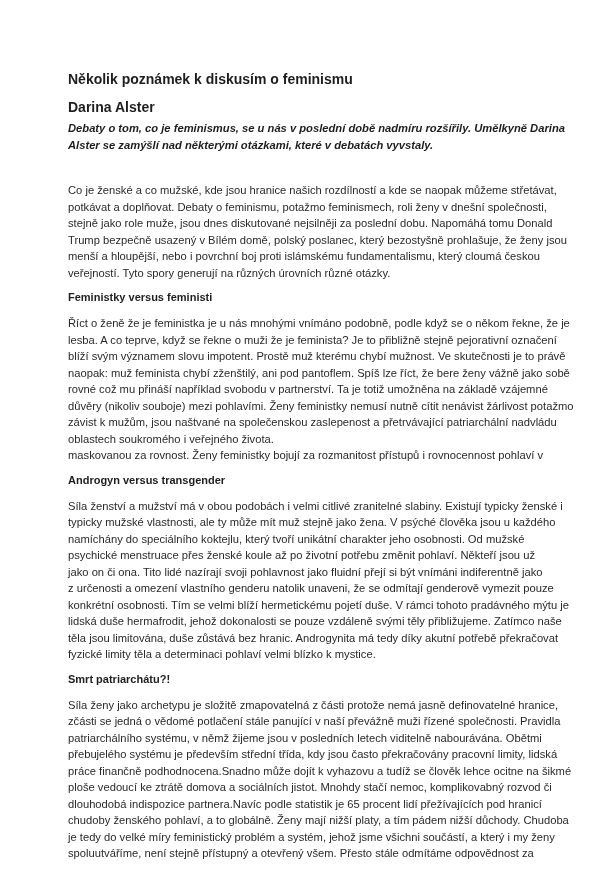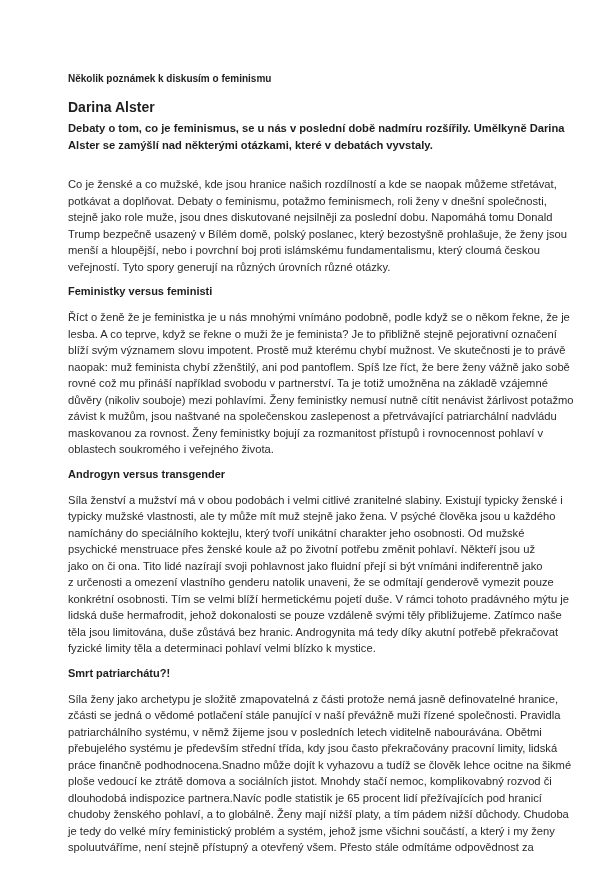--- a/index.html
+++ b/index.html
@@ -16,38 +16,39 @@
     color: #222222;
   }
   .page {
     position: absolute;
     left: 68px;
     top: 72px;
     width: 500px;
   }
   .title {
     font-weight: bold;
-    font-size: 10px;
+    font-size: 14px;
     line-height: 14px;
     margin: 0 0 14px 0;
     color: #1e1e1e;
   }
   .author {
     font-weight: bold;
     font-size: 14px;
     line-height: 14px;
     margin: 0 0 6px 0;
     color: #1e1e1e;
   }
   .lead {
     font-weight: bold;
     font-size: 11.2px;
     line-height: 16.5px;
-    margin: 0 0 23px 0;
+    margin: 0 0 29px 0;
     color: #1e1e1e;
+    font-style: italic;
   }
   .para {
     font-size: 11.2px;
     line-height: 16.5px;
     margin: 0 4px 9px 0;
     color: #2a2a2a;
     white-space: normal;
   }
   .para .line {
     display: block;
@@ -85,22 +86,22 @@
   <div>
     <div class="heading">Feministky versus feministi</div>
     <div class="para">
       <span class="line">Říct o ženě že je feministka je u nás mnohými vnímáno podobně, podle když se o někom řekne, že je</span>
       <span class="line">lesba. A co teprve, když se řekne o muži že je feminista? Je to přibližně stejně pejorativní označení</span>
       <span class="line">blíží svým významem slovu impotent. Prostě muž kterému chybí mužnost. Ve skutečnosti je to právě</span>
       <span class="line">naopak: muž feminista chybí zženštilý, ani pod pantoflem. Spíš lze říct, že bere ženy vážně jako sobě</span>
       <span class="line">rovné což mu přináší například svobodu v partnerství. Ta je totiž umožněna na základě vzájemné</span>
       <span class="line">důvěry (nikoliv souboje) mezi pohlavími. Ženy feministky nemusí nutně cítit nenávist žárlivost potažmo</span>
       <span class="line">závist k mužům, jsou naštvané na společenskou zaslepenost a přetrvávající patriarchální nadvládu</span>
+      <span class="line">oblastech soukromého i veřejného života.</span>
       <span class="line">maskovanou za rovnost. Ženy feministky bojují za rozmanitost přístupů i rovnocennost pohlaví v</span>
-      <span class="line">oblastech soukromého i veřejného života.</span>
     </div>
   </div>
 
   <div>
     <div class="heading">Androgyn versus transgender</div>
     <div class="para">
       <span class="line">Síla ženství a mužství má v obou podobách i velmi citlivé zranitelné slabiny. Existují typicky ženské i</span>
       <span class="line">typicky mužské vlastnosti, ale ty může mít muž stejně jako žena. V psýché člověka jsou u každého</span>
       <span class="line">namíchány do speciálního koktejlu, který tvoří unikátní charakter jeho osobnosti. Od mužské</span>
       <span class="line">psychické menstruace přes ženské koule až po životní potřebu změnit pohlaví. Někteří jsou už</span>

